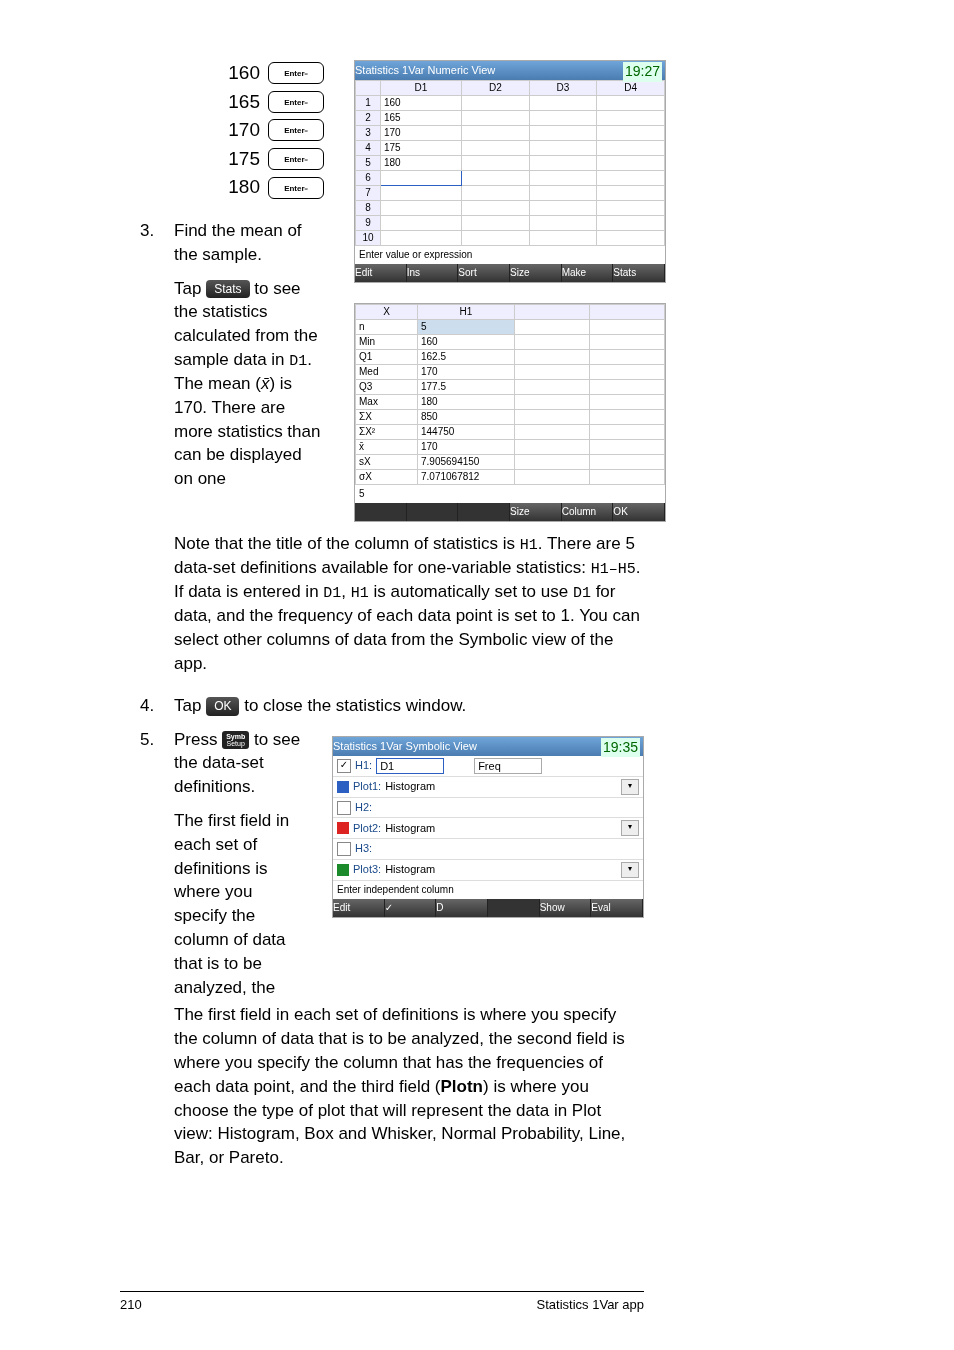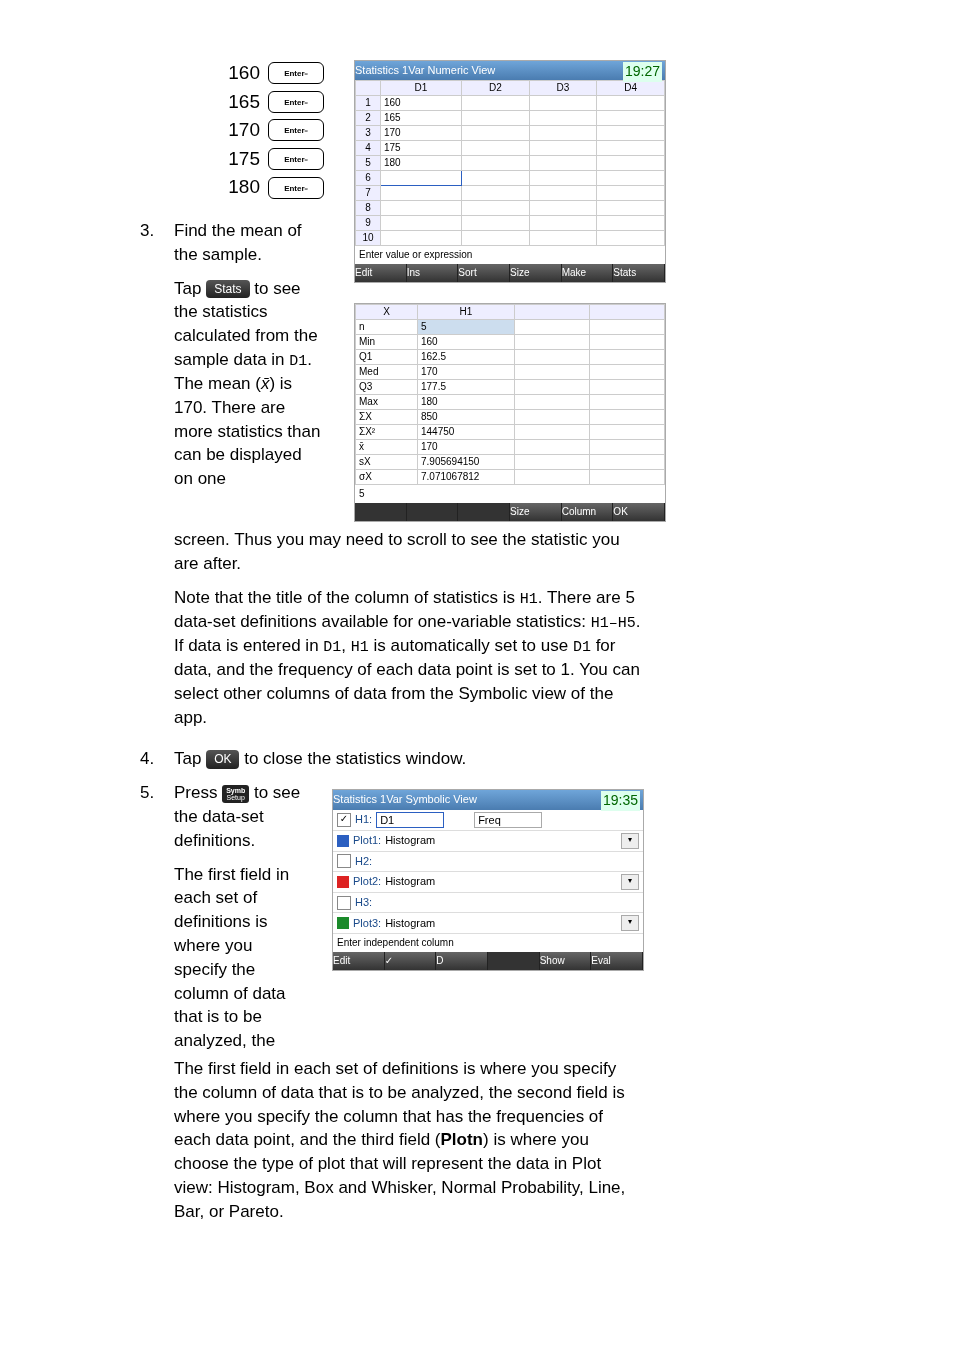--- a/index.html
+++ b/index.html
@@ -491,23 +491,20 @@
           <span class="empty"></span>
           <span class="empty"></span>
           <span>Size</span>
           <span>Column</span>
           <span>OK</span>
         </div>
       </div>
     </div>
   </div>
 
-  <div class="indent" style="margin-top:6px;">
-    screen. Thus you may need to scroll to see the statistic you are after.
-  </div>
 
   <div class="indent" style="">
     <span>Note that the title of the column of statistics is </span><span class="mono">H1</span><span>. There are 5 data-set definitions available for one-variable statistics: </span><span class="mono">H1–H5</span><span>. If data is entered in </span><span class="mono">D1</span><span>, </span><span class="mono">H1</span><span> is automatically set to use </span><span class="mono">D1</span><span> for data, and the frequency of each data point is set to 1. You can select other columns of data from the Symbolic view of the app.</span>
   </div>
 
   <div class="step">
     <div class="num">4.</div>
     <div class="body">
       <span>Tap </span><span class="soft-btn">OK</span><span> to close the statistics window.</span>
     </div>
@@ -580,13 +577,17 @@
           <span>Eval</span>
         </div>
       </div>
     </div>
   </div>
 
   <div class="indent" style="margin-top:4px;">
     <span>The first field in each set of definitions is where you specify the column of data that is to be analyzed, the second field is where you specify the column that has the frequencies of each data point, and the third field (</span><b>Plotn</b><span>) is where you choose the type of plot that will represent the data in Plot view: Histogram, Box and Whisker, Normal Probability, Line, Bar, or Pareto.</span>
   </div>
 
+  <div class="foot">
+    <span>210</span>
+    <span>Statistics 1Var app</span>
+  </div>
 </div>
 
 </body></html>

